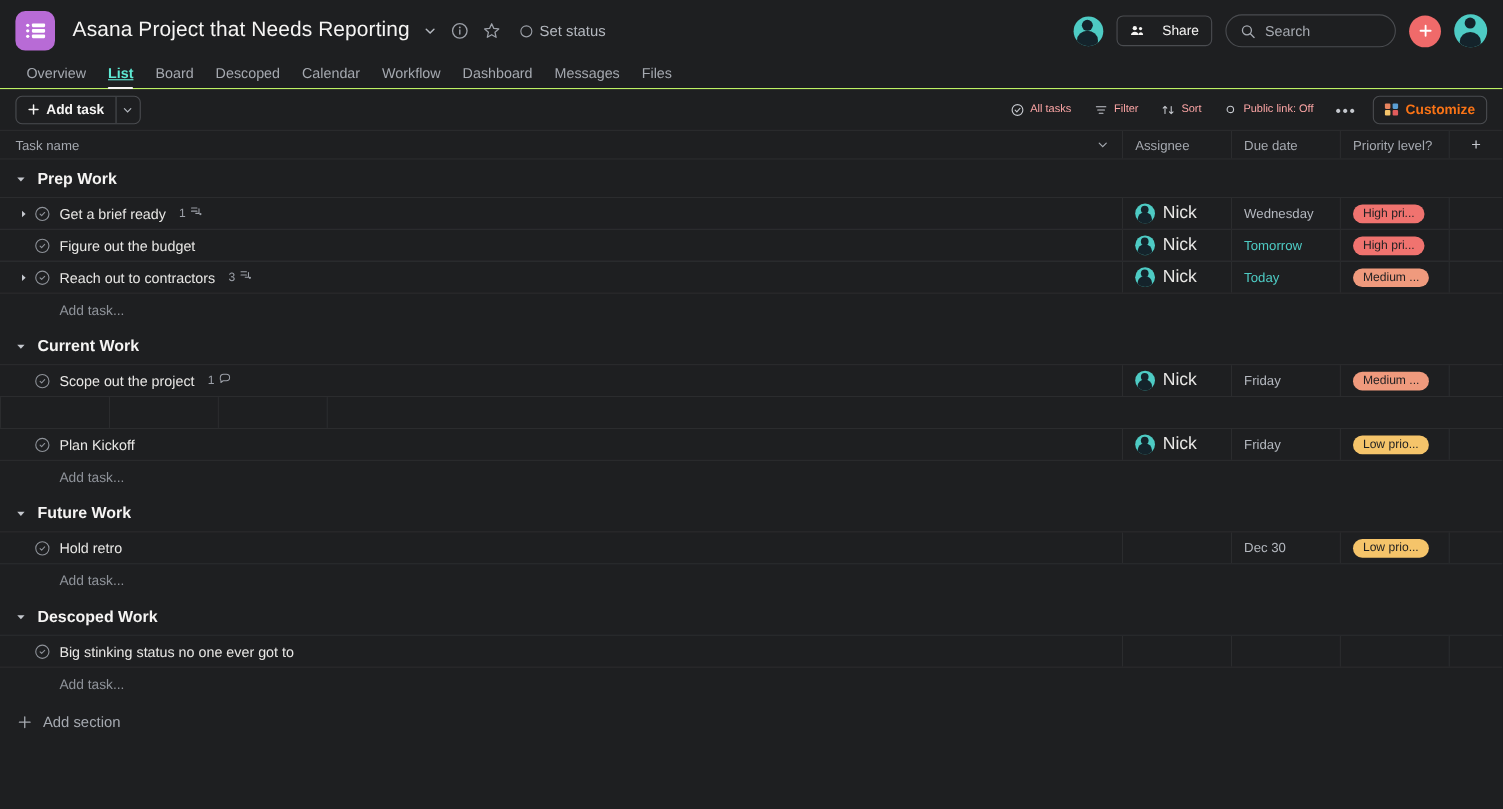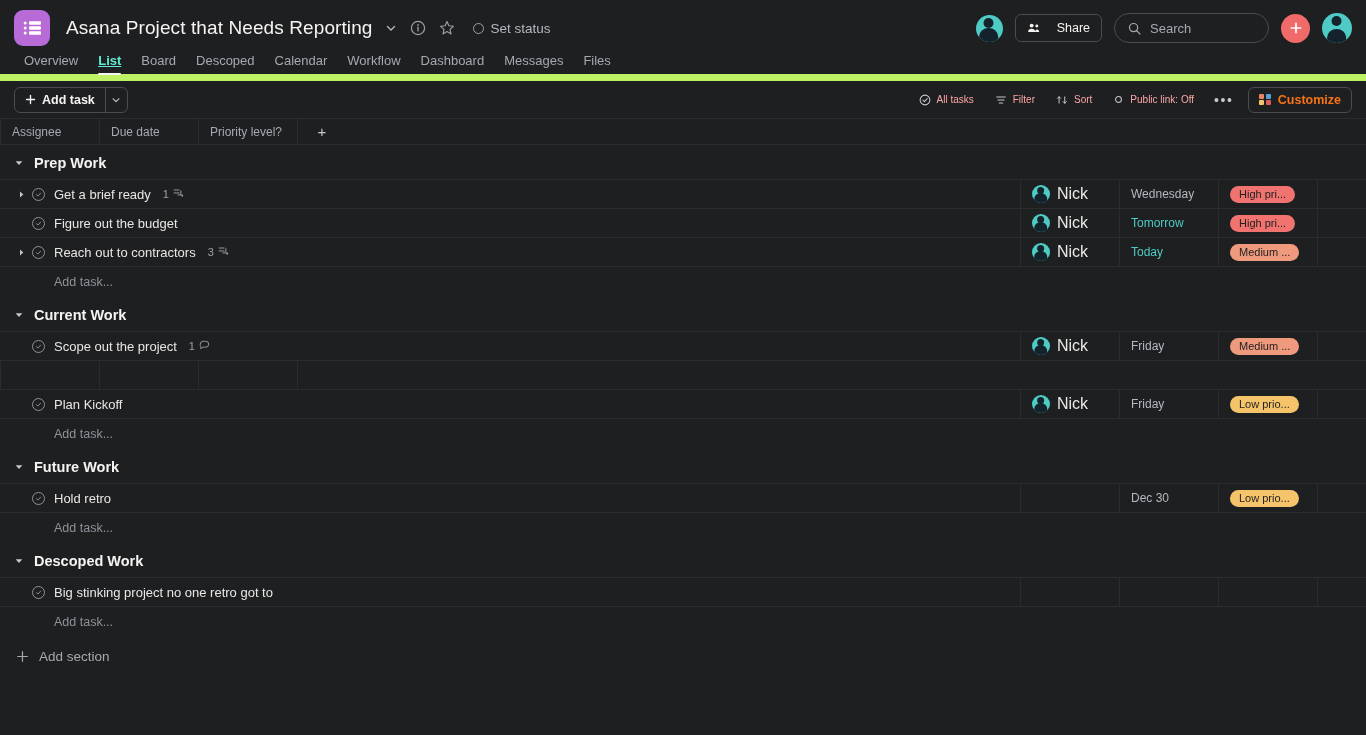--- a/index.html
+++ b/index.html
@@ -77,21 +77,21 @@
     background: #f06a6a; color: #fff;
     display: flex; align-items: center; justify-content: center;
     font-size: 19px; line-height: 1; font-weight: 300; flex: none;
   }
   .avatar.lg { width: 30px; height: 30px; }
 
   
   .tabs {
     display: flex; align-items: flex-end; gap: 0;
     padding: 0 14px; height: 25px;
-    border-bottom: 7px solid #bef264;
+    border-bottom: 1px solid #bef264;
   }
   .tab {
     font-size: 13px; color: #a5a9b0; padding: 0 10px 6px 10px;
     position: relative; white-space: nowrap;
   }
   .tab.active { color: #5eead4; font-weight: 600; text-decoration: underline; }
   .tab.active::after {
     content: ""; position: absolute; left: 10px; right: 10px; bottom: -1px;
     height: 2px; background: #f5f4f3; border-radius: 1px;
   }
@@ -358,20 +358,28 @@
           <i style="background:#5a9fd4"></i>
           <i style="background:#f5c46a"></i>
           <i style="background:#e05c5c"></i>
       </span>
       <span>Customize</span>
     </div>
   </div>
 </div>
 
 <div class="grid-head">
+  <div class="col-task">
+    <span>Task name</span>
+    <span class="hcaret">
+      <svg width="11" height="11" viewBox="0 0 12 12">
+          <path d="M2.5 4.5 L6 8 L9.5 4.5" stroke="#a5a9b0" stroke-width="1.2" fill="none" stroke-linecap="round"></path>
+        </svg>
+    </span>
+  </div>
   <div class="cell col-assignee">Assignee</div>
   <div class="cell col-due">Due date</div>
   <div class="cell col-prio">Priority level?</div>
   <div class="cell col-add addcol">+</div>
 </div>
 
 <div id="list-body">
     <div class="section">
       <div class="section-head">
         <span class="sec-caret">
@@ -566,21 +574,21 @@
         <span class="sec-name">Descoped Work</span>
       </div>
       <div class="row">
         <div class="task-cell">
           <span class="expander"></span>
           <span class="check">
             <svg width="13" height="13" viewBox="0 0 14 14">
               <path d="M4.4 7.2 L6.2 9 L9.7 5.3" stroke="#8e9299" stroke-width="1.25" fill="none" stroke-linecap="round" stroke-linejoin="round"></path>
             </svg>
           </span>
-          <span class="task-name">Big stinking project no one retro got to</span>
+          <span class="task-name">Big stinking status no one ever got to</span>
         </div>
         <div class="cell assignee"></div>
         <div class="cell due"></div>
         <div class="cell prio"></div>
         <div class="cell addcell"></div>
       </div>
       <div class="add-task-row">Add task...</div>
     </div>
   </div>
 

